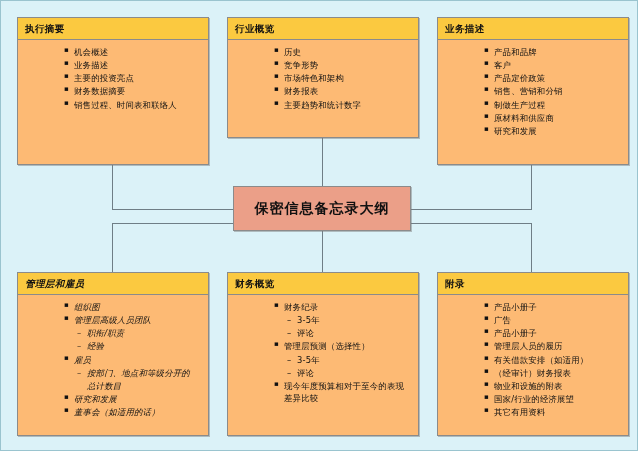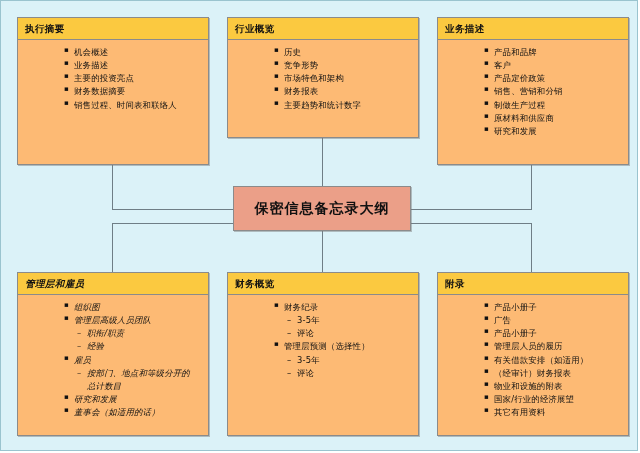--- a/index.html
+++ b/index.html
@@ -175,20 +175,21 @@
   <div class="node" id="n-fin">
     <div class="hdr">财务概览</div>
     <div class="body">
       <ul class="bl">
         <li>财务纪录</li>
         <li class="sub">3-5年</li>
         <li class="sub">评论</li>
         <li>管理层预测（选择性）</li>
         <li class="sub">3-5年</li>
         <li class="sub">评论</li>
+        <li class="wrap">现今年度预算相对于至今的表现差异比较</li>
       </ul>
     </div>
   </div>
 
   <div class="node" id="n-app">
     <div class="hdr">附录</div>
     <div class="body">
       <ul class="bl">
         <li>产品小册子</li>
         <li>广告</li>

